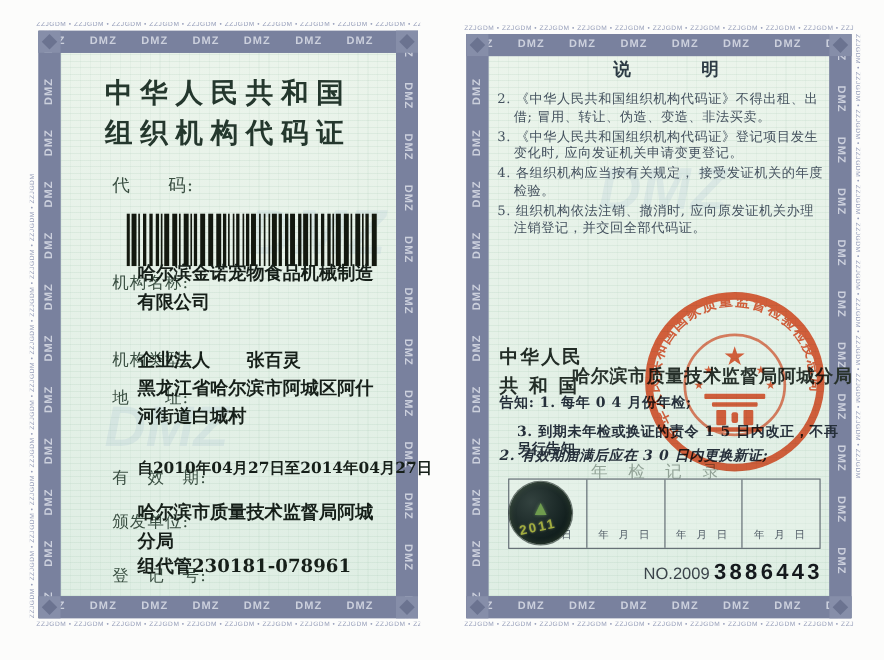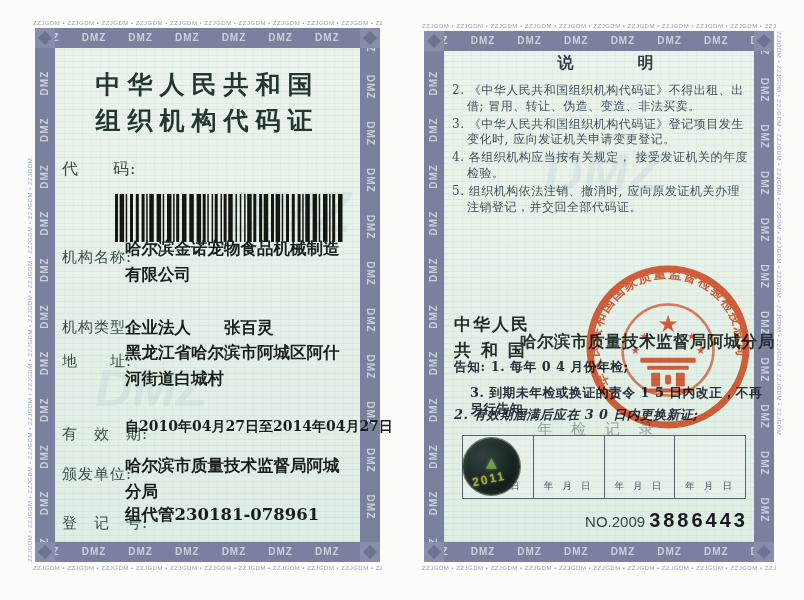--- a/index.html
+++ b/index.html
@@ -41,21 +41,21 @@
       linear-gradient(#ebf4eb, #dfeee4);
   }
   .wm { position:absolute; font-family:"Liberation Sans",sans-serif; font-weight:bold;
     font-style:italic; color:rgba(100,135,190,.10); z-index:2; pointer-events:none; }
 
   .abs { position:absolute; z-index:5; }
 
   
   .title { left:20px; right:20px; text-align:center; font-weight:bold; font-size:25px;
     letter-spacing:7px; color:#24372d; }
-  .lbl { font-size:15px; color:#3a4f42; letter-spacing:1px; }
+  .lbl { font-size:15px; color:#3a4f42; letter-spacing:1px;margin-left:40px; }
   .val { font-size:16.5px; font-weight:bold; color:#161f19; line-height:26px; width:222px; }
   .code-label { left:27px; top:131px; font-size:16px; }
   .code-value { left:85px; top:123px; font-size:23px; font-weight:bold; color:#0d130f;
     letter-spacing:7px; }
   .barcode { left:80px; top:166px; width:230px; height:48px; }
   .validity { font-size:14px !important; width:250px !important; white-space:nowrap; }
 
   
   .heading { left:20px; right:20px; top:22px; text-align:center; font-weight:bold;
     font-size:16px; letter-spacing:4px; color:#2d3b45;padding-left:17px; }

